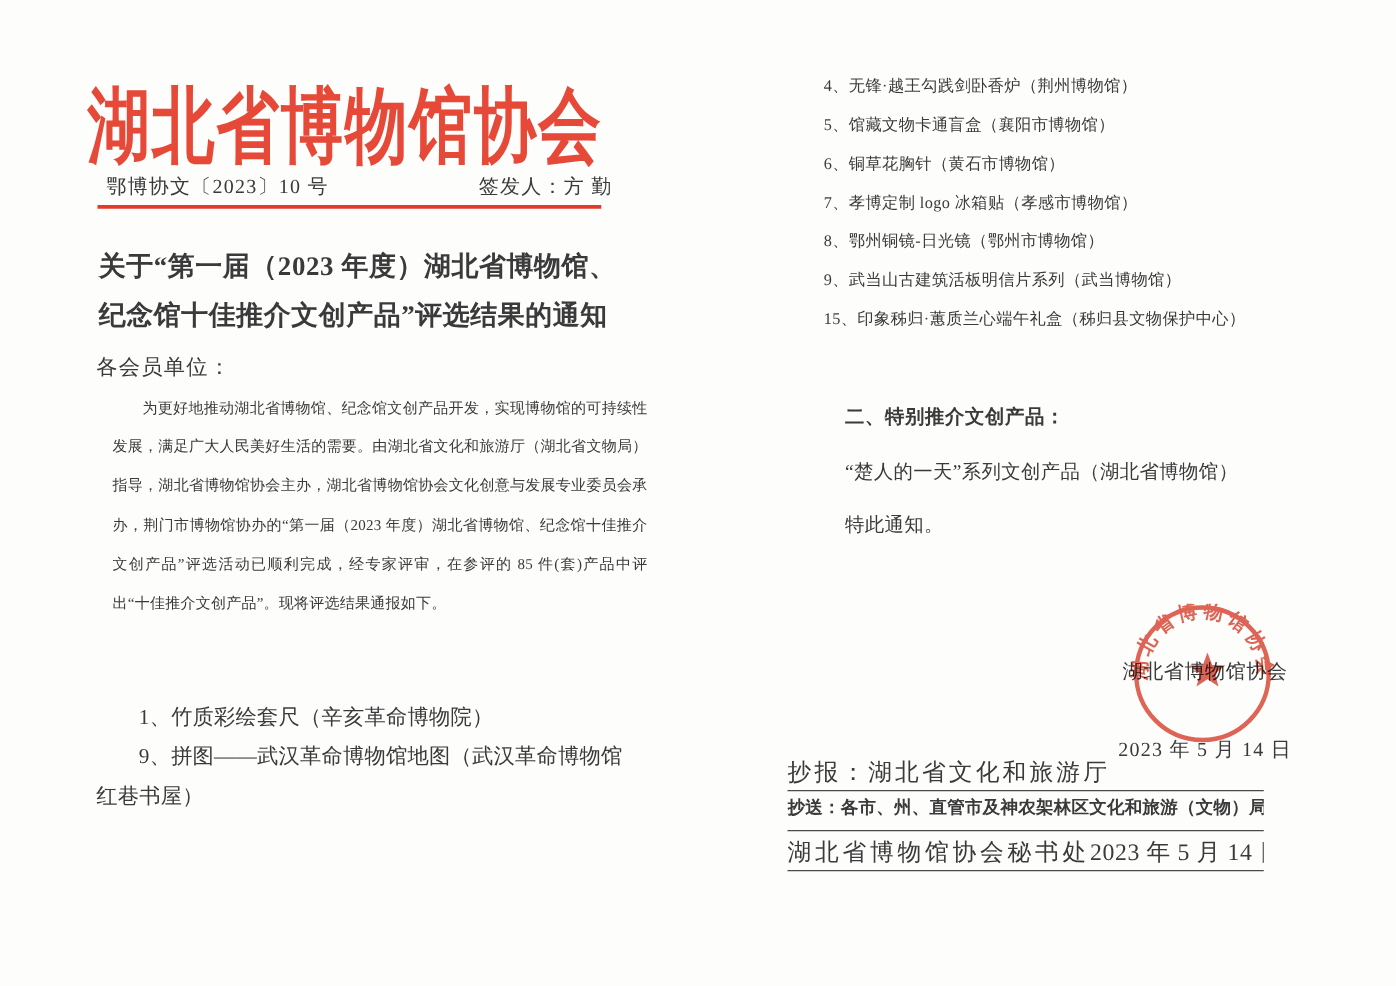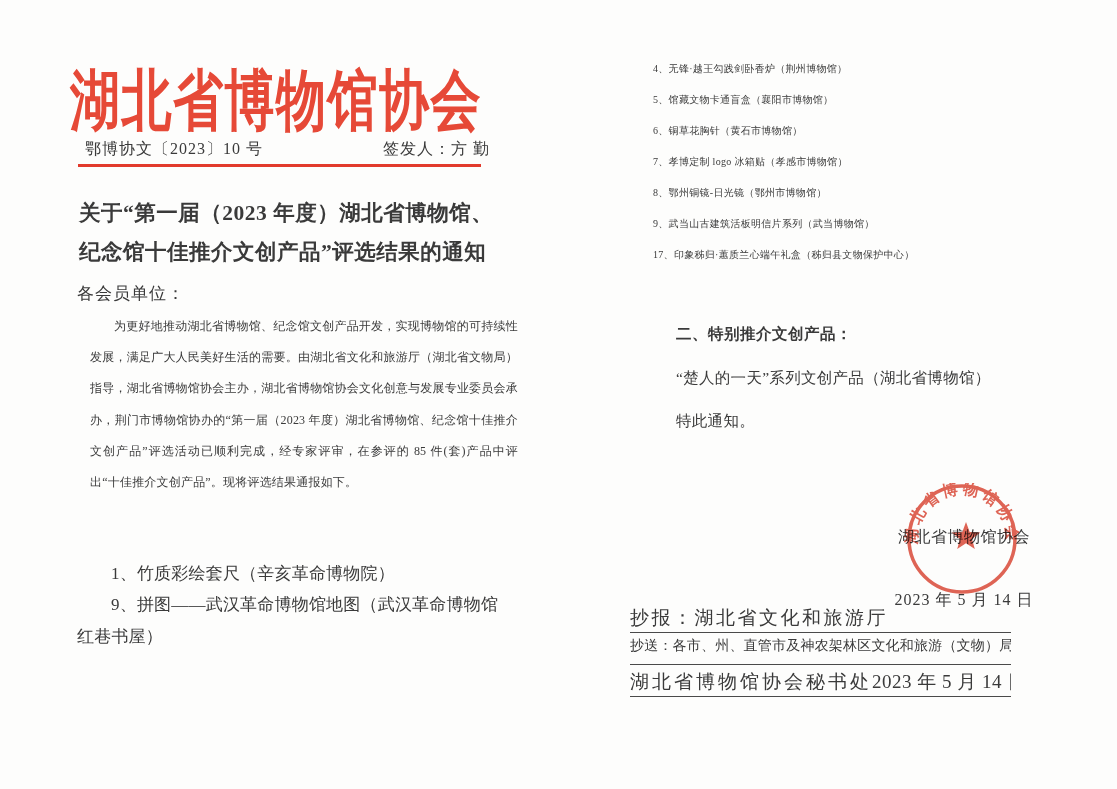--- a/index.html
+++ b/index.html
@@ -39,21 +39,21 @@
   }
   .list-left{
     position:absolute;left:77px;top:558px;width:428px;
     font-size:17px;line-height:31.3px;letter-spacing:0.2px;
   }
   .list-left p{margin:0;text-indent:2em;}
   .sec-heading{font-weight:700;letter-spacing:0.5px;}
   
   .list-right{
     position:absolute;left:633px;top:53px;width:380px;
-    font-size:10px;line-height:31px;letter-spacing:0.3px;
+    font-size:13px;line-height:31px;letter-spacing:0.3px;
   }
   .list-right p{margin:0;text-indent:2em;}
   .section2{
     position:absolute;left:633px;top:306px;width:380px;
     font-size:15.5px;line-height:31.5px;letter-spacing:0.3px;
   }
   .section2 p{margin:12px;text-indent:2em;}
   
   .sig-org{position:absolute;left:863px;top:527px;width:202px;text-align:center;font-size:16px;letter-spacing:0.5px;}
   .sig-date{position:absolute;left:863px;top:558px;width:202px;text-align:center;font-size:16px;letter-spacing:1px;margin-top:32px;}
@@ -61,21 +61,21 @@
     position:absolute;left:904px;top:483px;width:119px;height:113px;
     mix-blend-mode:multiply;opacity:0.88;
   }
   
   .footer-row{
     position:absolute;left:630px;width:381px;height:22px;
     padding-bottom:5px;border-bottom:1.5px solid #4a4a4a;
     font-size:19px;white-space:nowrap;overflow:hidden;
   }
   .footer-row1{top:605px;letter-spacing:2.5px;}
-  .footer-row2{top:637px;font-size:14px;letter-spacing:0.2px;}
+  .footer-row2{top:637px;font-size:14px;letter-spacing:0.2px;font-weight:bold;}
   .footer-row3{top:669px;display:flex;justify-content:flex-start;}
   .footer-row3 .office{letter-spacing:3px;}
   .footer-row3 .printdate{letter-spacing:0.5px;}
 </style>
 </head>
 <body>
 
 <div class="canvas">
 
   <div class="org-title">湖北省博物馆协会</div>
@@ -101,21 +101,21 @@
     <p>9、拼图——武汉革命博物馆地图（武汉革命博物馆红巷书屋）</p>
   </div>
 
   <div class="list-right">
     <p>4、无锋·越王勾践剑卧香炉（荆州博物馆）</p>
     <p>5、馆藏文物卡通盲盒（襄阳市博物馆）</p>
     <p>6、铜草花胸针（黄石市博物馆）</p>
     <p>7、孝博定制 logo 冰箱贴（孝感市博物馆）</p>
     <p>8、鄂州铜镜-日光镜（鄂州市博物馆）</p>
     <p>9、武当山古建筑活板明信片系列（武当博物馆）</p>
-    <p>17、印象秭归·蕙质兰心端午礼盒（秭归县文物保护中心）</p>
+    <p>15、印象秭归·蕙质兰心端午礼盒（秭归县文物保护中心）</p>
   </div>
 
   <div class="section2">
     <p class="sec-heading">二、特别推介文创产品：</p>
     <p>“楚人的一天”系列文创产品（湖北省博物馆）</p>
     <p>特此通知。</p>
   </div>
 
   <div class="sig-org">湖北省博物馆协会</div>
   <div class="sig-date">2023 年 5 月 14 日</div>

